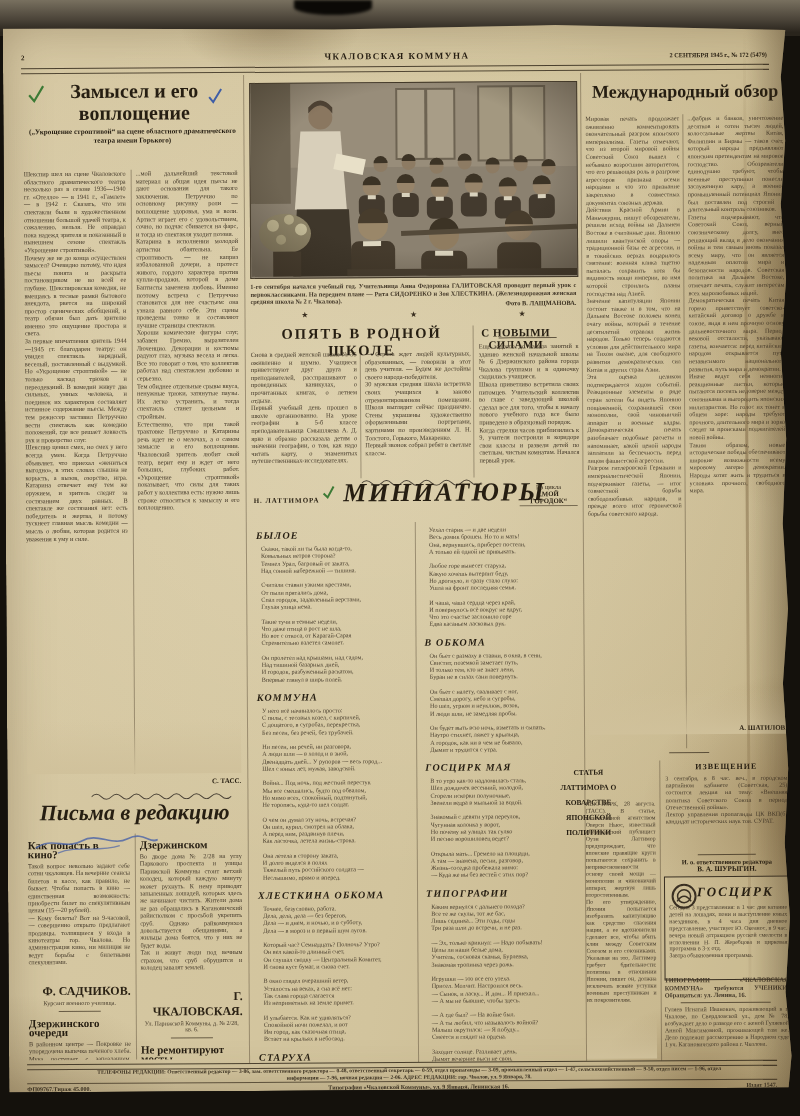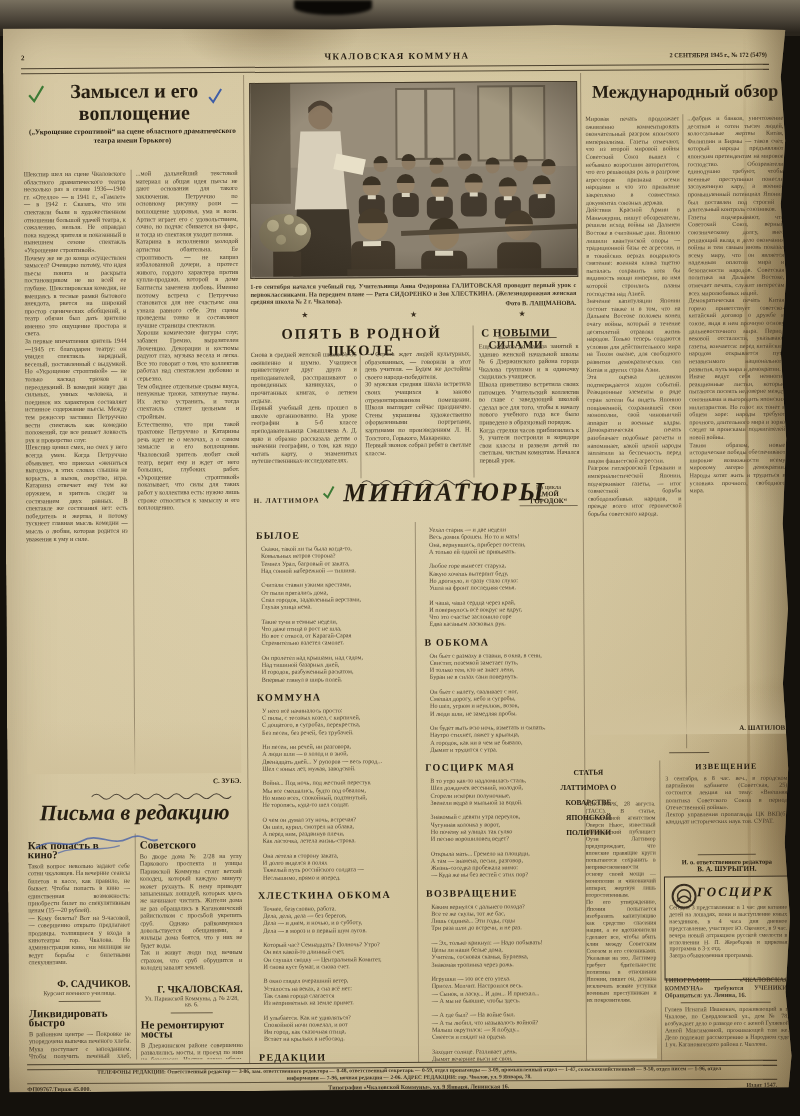--- a/index.html
+++ b/index.html
@@ -17,30 +17,30 @@
       radial-gradient(240px 140px at 0% 100%, rgba(110,88,52,.30), transparent 70%),
       radial-gradient(700px 600px at 46% 38%, rgba(255,249,228,.22), transparent 75%),
       linear-gradient(100deg,#d7c9a4 0%,#d2c49d 55%,#c9b990 85%,#bfae83 100%);
     clip-path:polygon(0% 0%,42% 0.3%,70% 0%,99.3% 0.6%,98.7% 5%,99.2% 11%,98.6% 17%,99.2% 24%,98.5% 31%,99.1% 39%,98.6% 47%,99.2% 55%,98.5% 62%,99.1% 70%,98.6% 77%,99.2% 84%,98.6% 91%,99.3% 97%,98.9% 100%,0% 100%);
     box-shadow:inset 0 0 46px rgba(90,70,40,.35);}
   .abs{position:absolute;}
   .edge-shade{position:absolute;right:0;top:0;width:46px;height:100%;background:linear-gradient(to right,rgba(0,0,0,0),rgba(60,42,20,.32));pointer-events:none;}
   .crease{position:absolute;left:740px;top:0;width:3px;height:100%;background:linear-gradient(rgba(120,95,60,0),rgba(110,85,50,.45) 40%,rgba(120,95,60,0));pointer-events:none;}
   .micro{font-size:6.4px;line-height:7.6px;text-align:justify;color:#463b2b;overflow:hidden;white-space:pre-line;}
   .poem{font-size:6.2px;line-height:7.25px;white-space:pre-line;color:#483d2d;overflow:hidden;text-align:left;padding-left:7px;}
-  .phead{font-size:10px;font-weight:bold;letter-spacing:1.2px;margin:9px 0 4px 2px;color:#261e12;}
+  .phead{font-size:10px;font-weight:bold;font-style:italic;letter-spacing:1.2px;margin:9px 0 4px 2px;color:#261e12;}
   .vr{position:absolute;width:1px;background:rgba(72,58,38,.42);}
   .hrr{position:absolute;height:1px;background:rgba(52,41,27,.72);}
   .hr2{position:absolute;height:4px;border-top:1.6px solid rgba(45,36,22,.82);border-bottom:1px solid rgba(45,36,22,.78);}
   .hl{font-weight:bold;color:#261e12;text-align:center;}
   .sig{font-weight:bold;color:#2c2315;text-align:right;font-size:7px;}
   .fade{position:absolute;background:linear-gradient(rgba(210,196,158,0),rgba(208,193,155,.95));pointer-events:none;}
   .lhead{font-size:11px;font-weight:bold;text-align:left;margin:7px 0 3px;color:#261e12;line-height:9px;}
   .ltext{font-size:6.3px;line-height:7.4px;text-align:justify;color:#463b2b;white-space:pre-line;}
-  .lsig{font-size:10px;font-weight:bold;text-align:right;margin-top:12px;color:#2c2315;}
+  .lsig{font-size:12px;font-weight:bold;text-align:right;margin-top:18px;color:#2c2315;}
   .lrole{font-size:6.1px;text-align:center;color:#463b2b;margin-top:1px;}
   .srule{width:42px;border-top:1px solid rgba(60,48,32,.7);margin:5px auto 1px;}
   .photo{position:absolute;left:246px;top:56px;width:326px;height:194px;border:1px solid #423828;background:#8b8170;overflow:hidden;}
   .circus-box{position:absolute;left:656px;top:852px;width:118px;height:94px;border:1.5px solid #3a3022;padding:4px;background:rgba(224,210,172,.25);}
   .circus-title{font-size:13px;font-weight:bold;font-style:italic;letter-spacing:2px;color:#261e12;margin-left:28px;margin-top:3px;}
   .circus-text{font-size:5.9px;line-height:6.9px;text-align:justify;color:#46:3b2b;color:#463b2b;margin-top:4px;white-space:pre-line;}
   .footer-row{display:flex;justify-content:space-between;align-items:baseline;font-size:6px;font-weight:bold;color:#3c3222;}
 </style>
 </head>
 <body>
@@ -78,45 +78,45 @@
       <div class="abs micro" style="left:20px;top:142px;width:102px;height:604px;">Шекспир шел на сцене Чкаловского областного драматического театра несколько раз в сезоне 1936—1940 гг. «Отелло» — в 1941 г., «Гамлет» — в 1942 г. Сказать, что эти спектакли были в художественном отношении большой удачей театра, к сожалению, нельзя. Не оправдал пока надежд зрителя и показанный в нынешнем сезоне спектакль «Укрощение строптивой».
 Почему же не до конца осуществлен замысел? Очевидно потому, что идея пьесы понята и раскрыта постановщиком не во всей ее глубине. Шекспировская комедия, не вмещаясь в тесные рамки бытового анекдота, рвется на широкий простор сценических обобщений, и театр обязан был дать зрителю именно это ощущение простора и света.
 За первые впечатления зритель 1944—1945 гг. благодарен театру: он увидел спектакль нарядный, веселый, поставленный с выдумкой. Но «Укрощение строптивой» — не только каскад трюков и переодеваний. В комедии живут два сильных, умных человека, и поединок их характеров составляет истинное содержание пьесы. Между тем режиссер заставил Петруччио вести спектакль как комедию положений, где все решает ловкость рук и проворство слуг.
 Шекспир ценил смех, но смех у него всегда умен. Когда Петруччио объявляет, что приехал «жениться выгодно», в этих словах слышна не корысть, а вызов, озорство, игра. Катарина отвечает ему тем же оружием, и зритель следит за состязанием двух равных. В спектакле же состязания нет: есть победитель и жертва, и потому тускнеет главная мысль комедии — мысль о любви, которая родится из уважения к уму и силе.</div>
       <div class="abs micro" style="left:132px;top:142px;width:102px;height:604px;">...мой дальнейший текстовой материал и общая идея пьесы не дают основания для такого заключения. Петруччио по основному рисунку роли — воплощение здоровья, ума и воли. Артист играет его с удовольствием, сочно, но подчас сбивается на фарс, и тогда из спектакля уходит поэзия.
 Катарина в исполнении молодой артистки обаятельна. Ее строптивость — не каприз избалованной дочери, а протест живого, гордого характера против купли-продажи, которой в доме Баптисты заменена любовь. Именно поэтому встреча с Петруччио становится для нее счастьем: она узнала равного себе. Эти сцены проведены тонко и составляют лучшие страницы спектакля.
 Хороши комические фигуры слуг, забавен Гремио, выразителен Люченцио. Декорации и костюмы радуют глаз, музыка весела и легка. Все это говорит о том, что коллектив работал над спектаклем любовно и серьезно.
 Тем обиднее отдельные срывы вкуса, ненужные трюки, затянутые паузы. Их легко устранить, и тогда спектакль станет цельным и стройным.
 Естественно, что при такой трактовке Петруччио и Катарины речь идет не о мелочах, а о самом замысле и его воплощении. Чкаловский зритель любит свой театр, верит ему и ждет от него больших, глубоких работ. «Укрощение строптивой» показывает, что силы для таких работ у коллектива есть: нужно лишь строже относиться к замыслу и его воплощению.</div>
       <div class="fade" style="left:20px;top:692px;width:214px;height:54px;"></div>
-      <div class="abs sig" style="left:132px;top:750px;width:102px;">С. ЗУБЭ.</div>
+      <div class="abs sig" style="left:132px;top:750px;width:102px;">С. ТАСС.</div>
 
       <svg class="abs" style="left:84px;top:764px;" width="140" height="8">
           <path d="M0 5 Q5 0 10 5 T20 5 T30 5 T40 5 T50 5 T60 5 T70 5 T80 5 T90 5 T100 5 T110 5 T120 5 T130 5 T140 5" stroke="#4a4236" stroke-width="1" fill="none"></path>
         </svg>
 
       <div class="abs hl" style="left:20px;top:772px;width:214px;font-size:22px;font-style:italic;">Письма в редакцию</div>
       <div class="abs" style="left:20px;top:806px;width:102px;height:226px;overflow:hidden;">
         <div>
           <div class="lhead">Как попасть в кино?</div>
           <div class="ltext">Такой вопрос невольно задают себе сотни чкаловцев. На вечерние сеансы билетов в кассе, как правило, не бывает. Чтобы попасть в кино — единственная возможность: приобрести билет по спекулятивным ценам (15—20 рублей).
 — Кому билеты? Вот на 9-часовой, — совершенно открыто предлагают продавцы, толпящиеся у входа в кинотеатры гор. Чкалова. Но администрация кино, ни милиция не ведут борьбы с билетными спекулянтами.</div>
           <div class="lsig">Ф. САДЧИКОВ.</div>
           <div class="lrole">Курсант военного училища.</div>
         </div>
         <div class="srule"></div>
         <div>
-          <div class="lhead">Ликвидировать быстро</div>
+          <div class="lhead">Дзержинского очереди</div>
           <div class="ltext">В районном центре — Покровке не упорядочена выпечка печеного хлеба. Мука поступает с запозданием. Чтобы получить печеный хлеб, жители Покровки должны выстоять долгие часы в очереди, ожидая, когда выпекут хлеб, когда начнется продажа. Часто хлеб продается только среди дня, в часы работы, когда рабочие и служащие лишены возможности его купить.</div>
 
         </div>
       </div>
       <div class="abs" style="left:132px;top:806px;width:102px;height:226px;overflow:hidden;">
         <div>
-          <div class="lhead">Советского</div>
+          <div class="lhead">Дзержинском</div>
           <div class="ltext">Во дворе дома № 2/28 на углу Паркового проспекта и улицы Парижской Коммуны стоит ветхий колодец, который каждую минуту может рухнуть. К нему приводят запыленных лошадей, которых здесь же начинают чистить. Жители дома не раз обращались в Кагановичский райисполком с просьбой укрепить сруб. Однако райкоммунхоз довольствуется обещаниями, а жильцы дома боятся, что у них не будет воды.
 Так и живут люди под вечным страхом, что сруб обрушится и колодец завалят землей.</div>
           <div class="lsig">Г. ЧКАЛОВСКАЯ.</div>
           <div class="lrole">Ул. Парижской Коммуны, д. № 2/28, кв. 6.</div>
         </div>
         <div class="srule"></div>
         <div>
           <div class="lhead">Не ремонтируют мосты</div>
           <div class="ltext">В Дзержинском районе совершенно развалились мосты, и проезд по ним не безопасен. Настил давно убран. Хлеб нужно быстро возить на элеватор, а мосты не починены. Райисполком и сельсоветы стоят в стороне, не занимаются осенним делом, и ремонт мостов не движется.</div>
 
@@ -317,21 +317,21 @@
 
 В окно глядел вчерашний ветер,
 Усталость на веках, а сна всё нет:
 Так слава города слагается
 Из неприметных на земле примет.
 
 И улыбается. Как не удивляться?
 Спокойной ночи пожелал, и вот
 Им город, как сказочная птица,
 Встает на крыльях в небосвод.</div>
-        <div class="phead">РЕДАКЦИИ</div>
+        <div class="phead">СТАРУХА</div>
 
       </div>
       <div class="abs" style="left:416px;top:494px;width:154px;height:542px;overflow:hidden;">
         <div class="poem" style="margin-top:6px;">Уехал старик — и две недели
 Весь домик брошен. Но то и мать!
 Она, вернувшись, приберет постели,
 А только ей одной не привыкать.
 
 Любое горе вынесет старуха,
 Какую хочешь вытерпит беду,
@@ -365,21 +365,21 @@
 
 Знакомый с девяти утра переулок,
 Чугунная колонка у ворот,
 Но почему на улицах так гулко
 И песню ворошиловец ведет?
 
 Открыла мать... Гремело на площади,
 А там — знамена, песни, разговор,
 Жизнь-соседка пробежала мимо:
 — Куда же вы без вестей с этих пор?</div>
-        <div class="phead">ВОЗВРАЩЕНИЕ</div>
+        <div class="phead">ТИПОГРАФИИ</div>
         <div class="poem">Каким вернулся с дальнего похода?
 Все те же скулы, тот же бас,
 Лишь сединка... Эти годы, годы
 Три раза шли до встречи, и не раз.
 
 — Эх, только крикнул: — Надо побывать!
 Целы ли наши белые дома,
 Учитель, сосновая скамья, Бурлевка,
 Знакомая тропинка через рожь.
 

